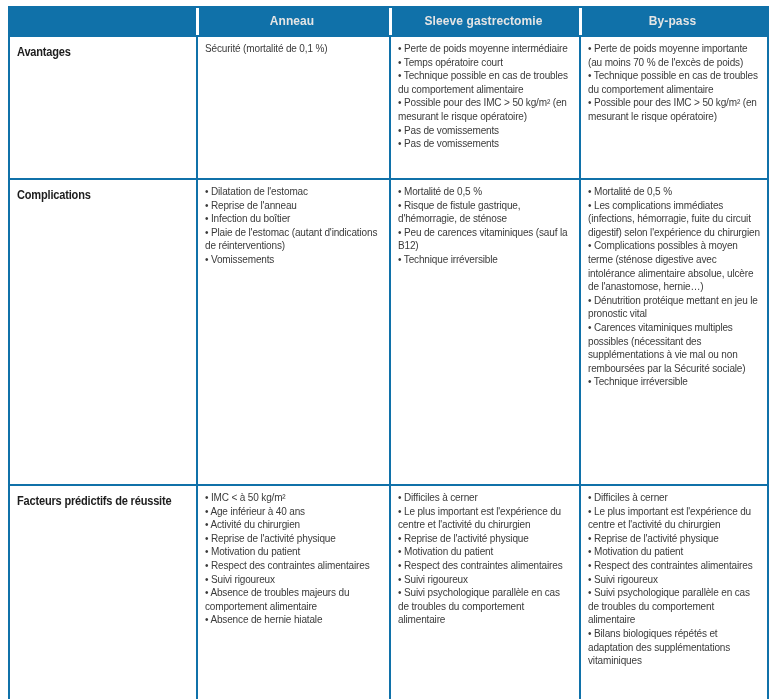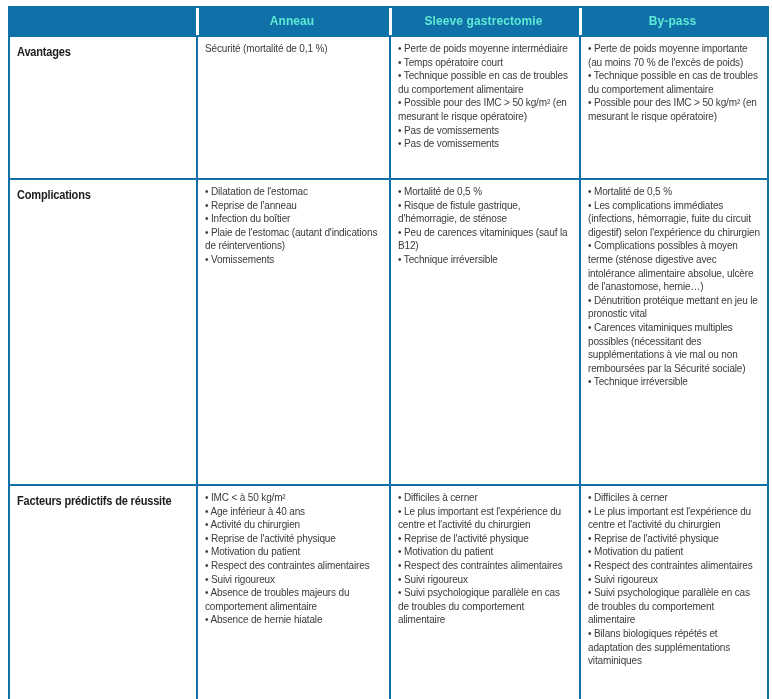--- a/index.html
+++ b/index.html
@@ -18,21 +18,21 @@
     border-spacing: 0;
     border: 2px solid #1071A9;
   }
   col.c0 { width: 186px; }
   col.c1 { width: 193px; }
   col.c2 { width: 190px; }
   col.c3 { width: 188px; }
 
   th {
     background: #1071A9;
-    color: #5eead4;
+    color: #e5e5e5;
     font-size: 12px;
     font-weight: bold;
     text-align: center;
     height: 27px;
     padding: 2px 4px 4px 0;
     vertical-align: middle;
     letter-spacing: 0.1px;
   }
   th + th { border-left: 3px solid #ffffff; }
 

